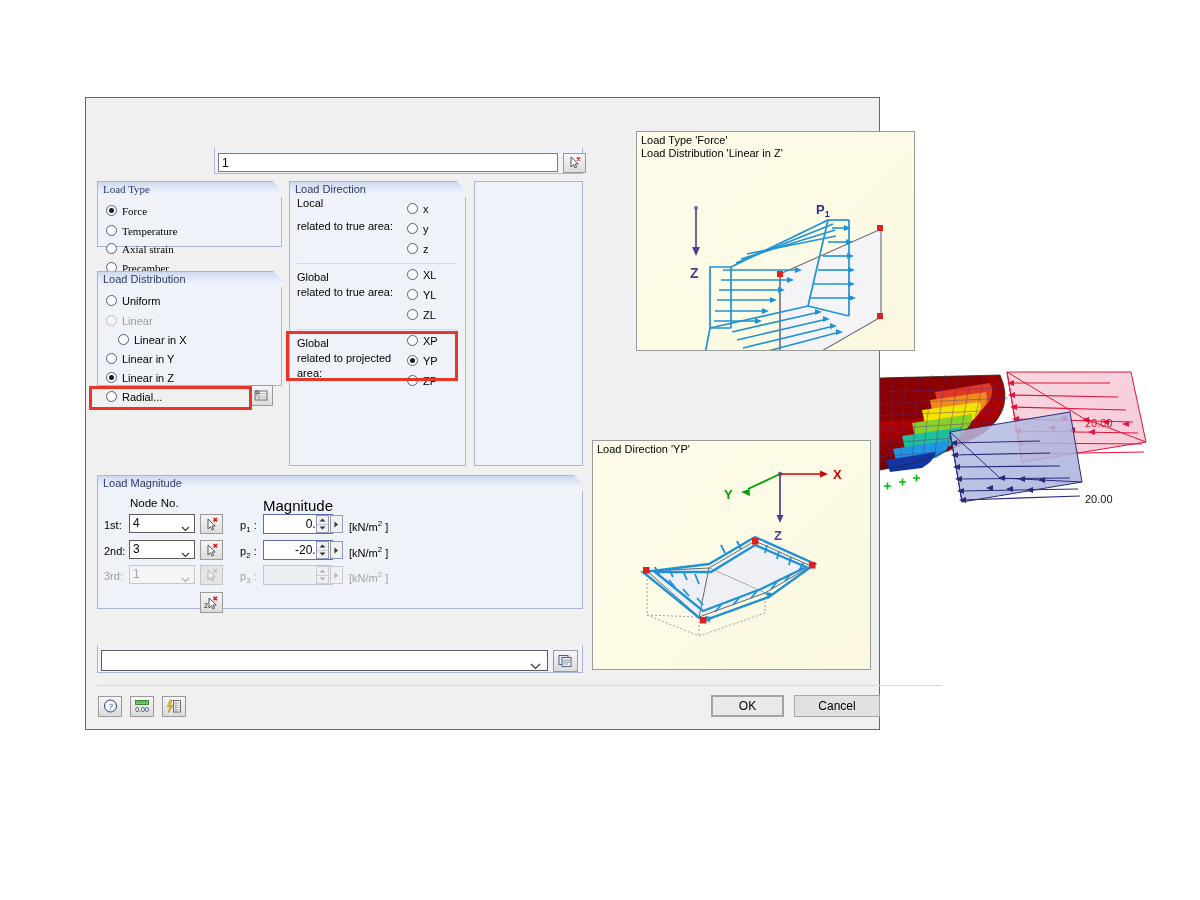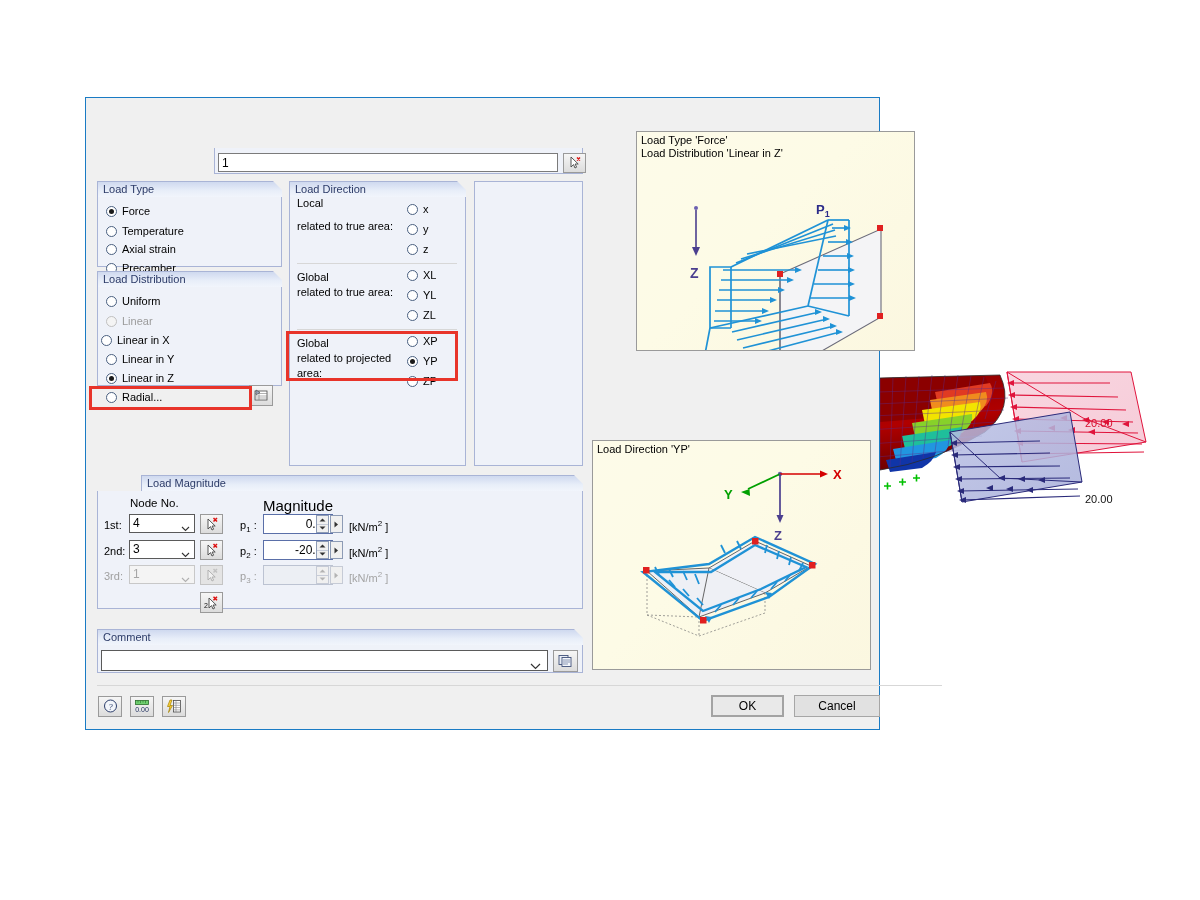--- a/index.html
+++ b/index.html
@@ -48,21 +48,21 @@
     clip-path:polygon(0 0, calc(100% - 9px) 0, 100% 9px, 100% 100%, 0 100%);
   }
   .gb .gb-bd{
     position:absolute;left:0;right:0;top:16px;bottom:0;
     border:1px solid #a9b4d6;border-top:none;
     background:#eff2f9;
   }
   .gb.plain .gb-bd{background:#eff2f9;}
 
   
-  .rad{display:flex;align-items:center;position:absolute;font-size:11px;}
+  .rad{display:flex;position:absolute;font-size:11px;}
   .rad .dot{
     width:11px;height:11px;border-radius:50%;
     border:1px solid #4a6080;background:#fff;box-sizing:border-box;
     margin-right:5px;flex:0 0 auto;position:relative;
   }
   .rad.on .dot:after{
     content:"";position:absolute;left:2px;top:2px;width:5px;height:5px;
     border-radius:50%;background:#1a1a1a;
   }
   .rad.dis{color:#9b9b9b;}
@@ -262,21 +262,21 @@
       <div class="gb-bd"></div>
       <input class="txt" style="left: 4px; top: 21px; width: 340px; height: 19px;" value="1">
       <div class="tbtn" style="left:349px;top:21px;width:23px;height:20px;">
         <svg width="14" height="14" viewBox="0 0 14 14">
           <path d="M3,1 L3,11 L5.5,8.6 L7,12 L8.6,11.2 L7.1,8 L10.2,8 Z" fill="#fff" stroke="#444" stroke-width="0.9"></path>
           <path d="M9,1.5 l3,3 M12,1.5 l-3,3" stroke="#d11" stroke-width="1.4"></path>
         </svg>
       </div>
     </div>
 
-    <div class="gb" style="left:11px;top:56px;width:185px;height:86px;">
+    <div class="gb" style="left:11px;top:56px;width:185px;height:66px;font-family:Liberation Serif, serif;">
       <div class="gb-hd">Load Type</div>
       <div class="gb-bd"></div>
       <div class="rad on" style="left:9px;top:24px;">
           <span class="dot"></span>
           <span>Force</span>
         </div>
       <div class="rad" style="left:9px;top:44px;">
           <span class="dot"></span>
           <span>Temperature</span>
         </div>
@@ -305,21 +305,21 @@
       <div class="gb-hd">Load Distribution</div>
       <div class="gb-bd"></div>
       <div class="rad" style="left:9px;top:24px;">
           <span class="dot"></span>
           <span>Uniform</span>
         </div>
       <div class="rad dis" style="left:9px;top:44px;">
           <span class="dot"></span>
           <span>Linear</span>
         </div>
-      <div class="rad" style="left:4px;top:63px;">
+      <div class="rad" style="left:21px;top:63px;">
           <span class="dot"></span>
           <span>Linear in X</span>
         </div>
       <div class="rad" style="left:9px;top:82px;">
           <span class="dot"></span>
           <span>Linear in Y</span>
         </div>
       <div class="rad on" style="left:9px;top:101px;">
           <span class="dot"></span>
           <span>Linear in Z</span>
@@ -394,21 +394,21 @@
         </div>
     </div>
 
     <div class="hl" style="left:200px;top:206px;width:172px;height:50px;"></div>
 
     <div class="gb plain" style="left:388px;top:56px;width:109px;height:285px;">
       <div class="gb-hd" style="visibility:hidden;">&nbsp;</div>
       <div class="gb-bd" style="top:0;border-top:1px solid #a9b4d6;"></div>
     </div>
 
-    <div class="gb" style="left:11px;top:350px;width:486px;height:134px;padding-left:44px;">
+    <div class="gb" style="left:11px;top:350px;width:486px;height:134px;">
       <div class="gb-hd">Load Magnitude</div>
       <div class="gb-bd"></div>
 
       <div class="lbl" style="left:33px;top:22px;font-size:11.5px;">Node No.</div>
       <div class="lbl" style="left:166px;top:22px;font-size:15px;">Magnitude</div>
 
       <div class="lbl" style="left:7px;top:44px;">1st:</div>
       <div class="combo" style="left:32px;top:39px;width:66px;height:19px;">
         <span>4</span>
         <span class="arr"><svg width="9" height="6" viewBox="0 0 9 6">
@@ -513,21 +513,20 @@
       <div class="tbtn" style="left:103px;top:117px;width:23px;height:21px;">
         <svg width="15" height="14" viewBox="0 0 15 14">
           <text x="0" y="12" font-family="Liberation Sans, sans-serif" font-size="7" fill="#111">2</text>
           <path d="M5,2 L5,12 L7.5,9.6 L9,13 L10.6,12.2 L9.1,9 L12.2,9 Z" fill="#fff" stroke="#444" stroke-width="0.9"></path>
           <path d="M9.5,0.8 l3.5,3.5 M13,0.8 l-3.5,3.5" stroke="#d11" stroke-width="1.5"></path>
         </svg>
       </div>
     </div>
 
     <div class="gb" style="left:11px;top:504px;width:486px;height:44px;">
-      <div class="gb-hd">Comment</div>
       <div class="gb-bd"></div>
       <div class="combo" style="left:4px;top:21px;width:447px;height:21px;border:1px solid #5a5a5a;">
         <span></span>
         <span class="arr" style="top:7px;right:6px;"><svg width="11" height="7" viewBox="0 0 11 7">
               <path d="M1,1 L5.5,5.5 L10,1" stroke="#333" stroke-width="1.2" fill="none"></path>
             </svg></span>
       </div>
       <div class="tbtn" style="left:456px;top:21px;width:25px;height:22px;">
         <svg width="16" height="14" viewBox="0 0 16 14">
           <rect x="1" y="1.5" width="9" height="9" fill="#e9eef6" stroke="#41517a" stroke-width="0.9"></rect>

